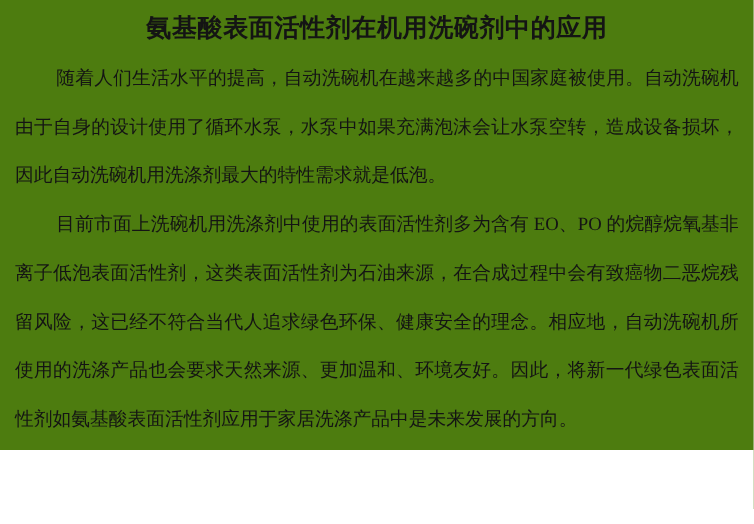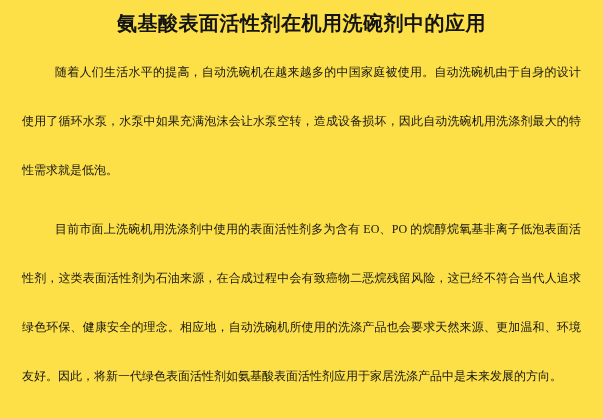--- a/index.html
+++ b/index.html
@@ -3,44 +3,44 @@
 <meta charset="utf-8">
 <style>
   html, body {
     margin: 0;
     padding: 0;
     background: #ffffff;
   }
   .page {
     position: relative;
     width: 603px;
-    height: 419px;
+    height: 360px;
     box-sizing: border-box;
-    background: #fde047;
+    background: #4d7c0f;
     padding: 8px 12px 0 12px;
     overflow: hidden;
     font-family: "Liberation Serif", "DejaVu Serif", serif;
     color: #141414;
   }
   .doc-title {
     font-size: 20px;
     font-weight: 700;
     line-height: 30px;
     text-align: center;
     margin: 0 0 6px 0;
     letter-spacing: 0.5px;
     white-space: nowrap;
   }
   .doc-body {
     margin: 0;
   }
   .para {
-    font-size: 12px;
-    line-height: 49px;
-    margin: 10px;
+    font-size: 15px;
+    line-height: 39px;
+    margin: 0;
     text-align: justify;
     text-justify: inter-ideograph;
     text-indent: 33px; 
     word-break: break-all;
   }
 </style>
 </head>
 <body>
 
 <div class="page">

